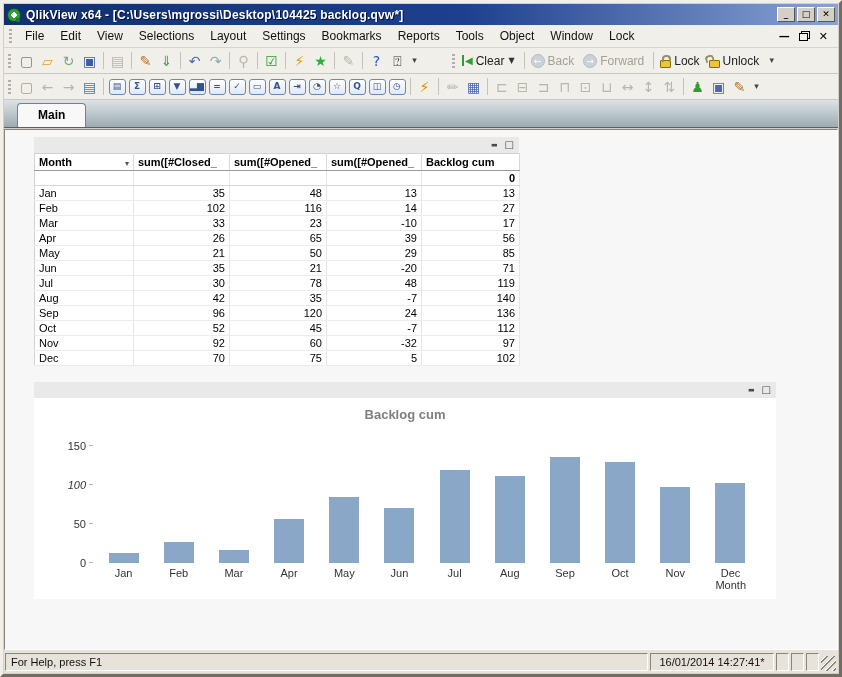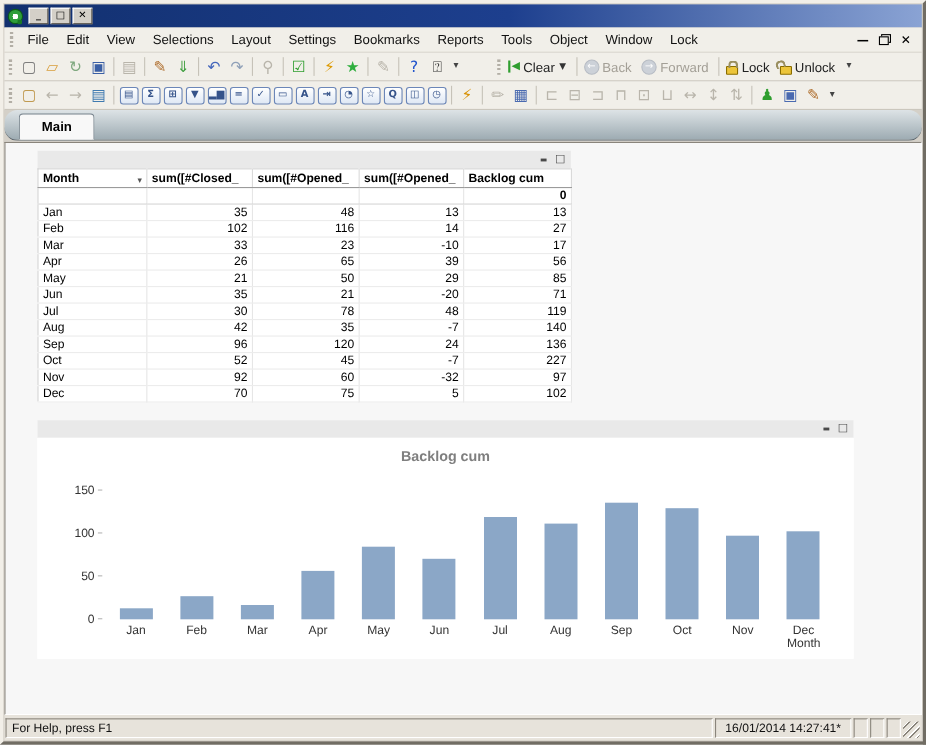--- a/index.html
+++ b/index.html
@@ -61,21 +61,21 @@
     font-family:"DejaVu Sans",sans-serif; }
   .cssicon { display:inline-block; }
   .lockbody { position:relative; width:11px; height:8px; background:#ecc53a; border:1px solid #8a6d00;
     border-radius:1px; margin-top:6px; }
   .lockbody::before { content:""; position:absolute; left:1px; top:-6px; width:5px; height:5px;
     border:2px solid #9a8f60; border-bottom:none; border-radius:4px 4px 0 0; }
   .lockbody.open::before { left:-5px; transform:rotate(-18deg); }
 
   
   .tabrow { height:28px; flex:0 0 28px; background:linear-gradient(#dde3e6,#9dabb2);
-    border-bottom:1px solid #55616a; display:flex; align-items:flex-end; padding-left:13px;border-radius:12px; }
+    border-bottom:1px solid #55616a; display:flex; align-items:flex-end; padding-left:13px; }
   .tab { background:#f8f8f8; border:1px solid #74808a; border-bottom:none; border-radius:4px 4px 0 0;
     padding:4px 20px 5px 20px; font-weight:bold; font-size:12px; color:#000; }
 
   
   .sheet { flex:1; position:relative; background:#f7f7f7; border:1px solid; margin-top:1px;
     border-color:#8a857c #ffffff #ffffff #8a857c; overflow:hidden; }
   .qvobject { position:absolute; background:#fff; }
   .obj-caption { height:16px; background:#e9e9e9; display:flex; align-items:center;
     justify-content:flex-end; padding:0 5px; }
   .capbtn { font-family:"DejaVu Sans",sans-serif; color:#4a4a4a; line-height:1; margin-left:7px; }
@@ -122,20 +122,21 @@
   .resize-grip { width:15px; height:15px; align-self:flex-end;
     background:repeating-linear-gradient(135deg, transparent 0 3px, #fff 3px 4px, #8a857c 4px 5px); }
 </style>
 </head>
 <body>
 
 <div class="window">
 
   <div class="titlebar">
     <span class="qv-logo"></span>
+    <span class="title">QlikView x64 - [C:\Users\mgrossi\Desktop\104425 backlog.qvw*]</span>
     <span class="wbtns">
       <span class="wbtn">
           <span>_</span>
         </span>
       <span class="wbtn">
           <span>□</span>
         </span>
       <span class="wbtn">
           <span>✕</span>
         </span>
@@ -474,21 +475,21 @@
               <td class="al-right">96</td>
               <td class="al-right">120</td>
               <td class="al-right">24</td>
               <td class="al-right">136</td>
             </tr>
             <tr>
               <td class="al-left">Oct</td>
               <td class="al-right">52</td>
               <td class="al-right">45</td>
               <td class="al-right">-7</td>
-              <td class="al-right">227</td>
+              <td class="al-right">112</td>
             </tr>
             <tr>
               <td class="al-left">Nov</td>
               <td class="al-right">92</td>
               <td class="al-right">60</td>
               <td class="al-right">-32</td>
               <td class="al-right">97</td>
             </tr>
             <tr>
               <td class="al-left">Dec</td>
@@ -506,21 +507,21 @@
         <span class="capbtn min">▬</span>
         <span class="capbtn max">□</span>
       </div>
       <div class="chart-body">
         <div class="chart-title">Backlog cum</div>
         <div class="plot" id="plot">
             <div class="ytick-label" style="bottom: -6px;">0</div>
             <div class="ytick-mark" style="bottom: 0px;"></div>
             <div class="ytick-label" style="bottom: 33px;">50</div>
             <div class="ytick-mark" style="bottom: 39px;"></div>
-            <div class="ytick-label" style="bottom: 72px;">100</div>
+            <div class="ytick-label" style="bottom: 72px; font-style: italic;">100</div>
             <div class="ytick-mark" style="bottom: 78px;"></div>
             <div class="ytick-label" style="bottom: 111px; margin-top: 38px;">150</div>
             <div class="ytick-mark" style="bottom: 117px;"></div>
             <div class="bars">
               <div class="slot">
                 <div class="bar" style="height: 10.14px; background: rgb(139, 167, 199);"></div>
               </div>
               <div class="slot">
                 <div class="bar" style="height: 21.06px; background: rgb(139, 167, 199);"></div>
               </div>

